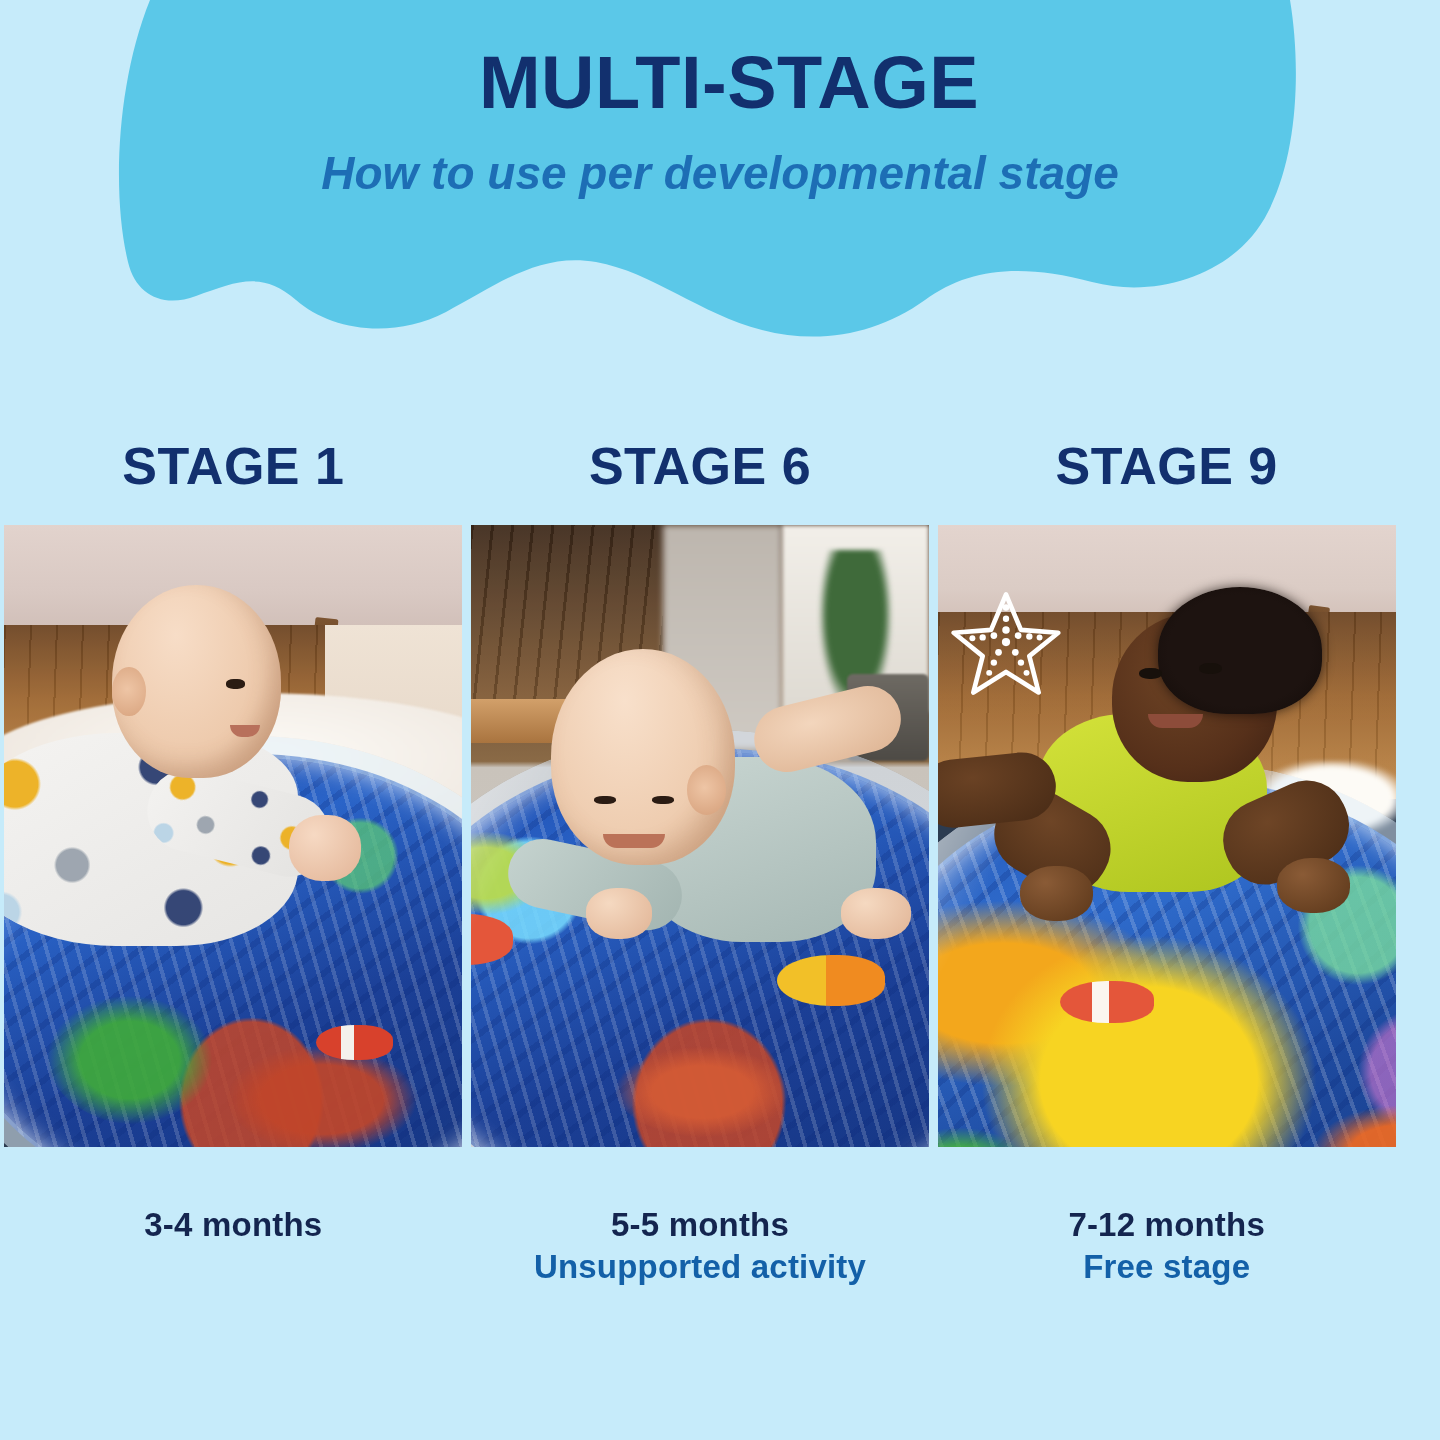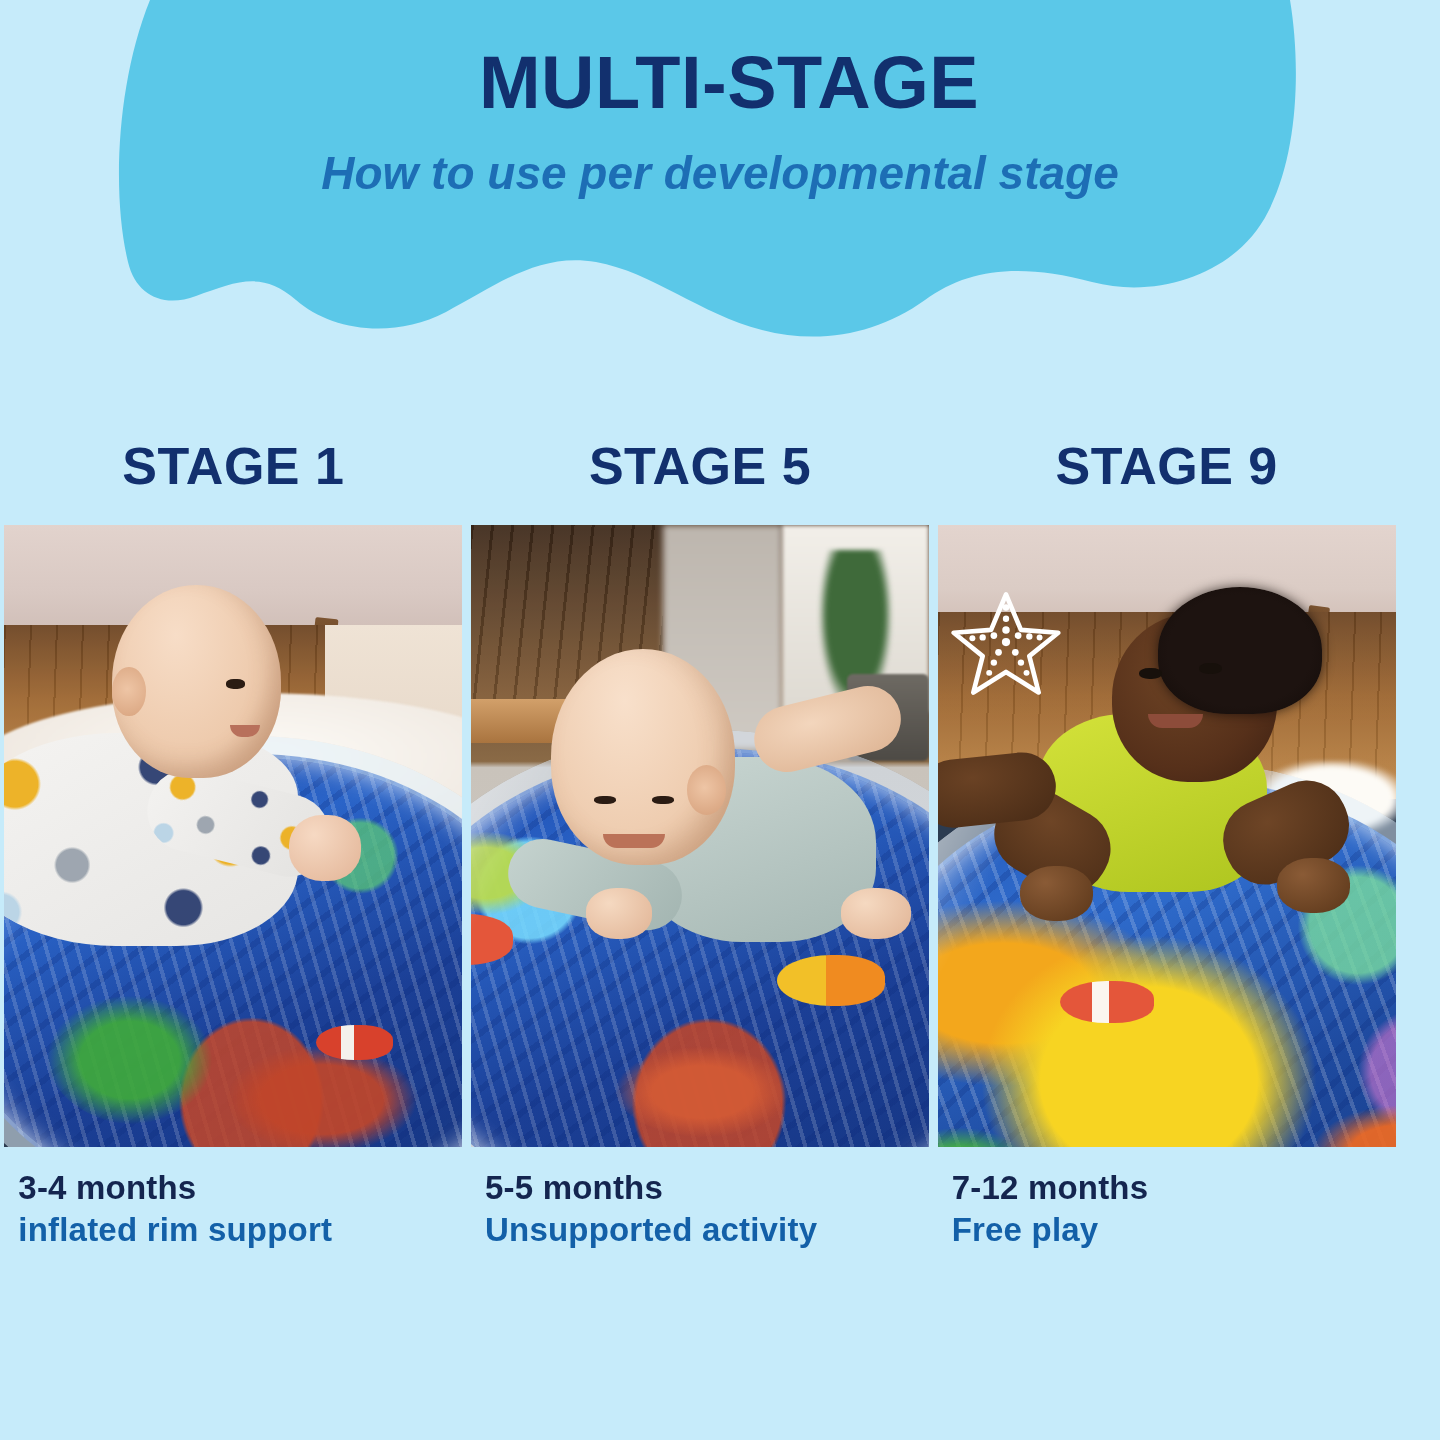--- a/index.html
+++ b/index.html
@@ -179,21 +179,22 @@
   
   .starfish-overlay {
     position: absolute;
     left: 12px; top: 62px;
     width: 112px; height: 112px;
     z-index: 9;
   }
 
   
   .caption {
-    margin-top: 20px;
+    margin-top: 57px;
+    text-align: center;
     width: 430px;
   }
   .cap-age {
     font-size: 33px;
     font-weight: 800;
     color: #14254f;
     line-height: 1.28;
     letter-spacing: 0.2px;
   }
   .cap-desc {
@@ -266,26 +267,25 @@
           <div class="ear" style="left:30%;top:24%;width:8%;height:12%;
                       background:radial-gradient(circle at 45% 45%,#eec5a5,#d8a37e);"></div>
           <div class="eye" style="left:57%;top:27%;width:4.5%;height:2.4%;border-radius:40%;"></div>
           <div class="mouth" style="left:58%;top:38%;width:7%;height:3%;background:#b8705b;"></div>
         </div>
       </div>
     </div>
 
     <div class="caption">
       <div class="cap-age">3-4 months</div>
-      <div class="cap-desc">inflated rim support</div>
     </div>
   </div>
 
   <div class="stage-col">
-    <div class="stage-heading">STAGE 5</div>
+    <div class="stage-heading">STAGE 6</div>
 
     <div class="photo">
       <div class="scene">
         <div style="position:absolute;inset:0;background:linear-gradient(180deg,#4a3526 0%,#6a4b33 22%,#8a6a46 38%,#c9c3bb 39%,#cfcac3 100%);"></div>
         <div style="position:absolute;left:0;top:0;width:42%;height:32%;
                     background:repeating-linear-gradient(96deg,rgba(0,0,0,.16) 0 3px,rgba(255,255,255,.06) 3px 20px),
                                linear-gradient(180deg,#3e2a1b,#8a6138);"></div>
         <div style="position:absolute;left:42%;top:0;width:26%;height:36%;
                     background:linear-gradient(180deg,#bdb6ae,#cfcac3);filter:blur(3px);"></div>
         <div style="position:absolute;left:68%;top:0;width:32%;height:30%;
@@ -405,17 +405,17 @@
             <circle cx="70" cy="70" r="3.6"></circle>
             <circle cx="76" cy="81" r="3.4"></circle>
             <circle cx="82" cy="92" r="3.2"></circle>
           </g>
         </svg>
       </div>
     </div>
 
     <div class="caption">
       <div class="cap-age">7-12 months</div>
-      <div class="cap-desc">Free play</div>
+      <div class="cap-desc">Free stage</div>
     </div>
   </div>
 
 </div>
 
 </body></html>

